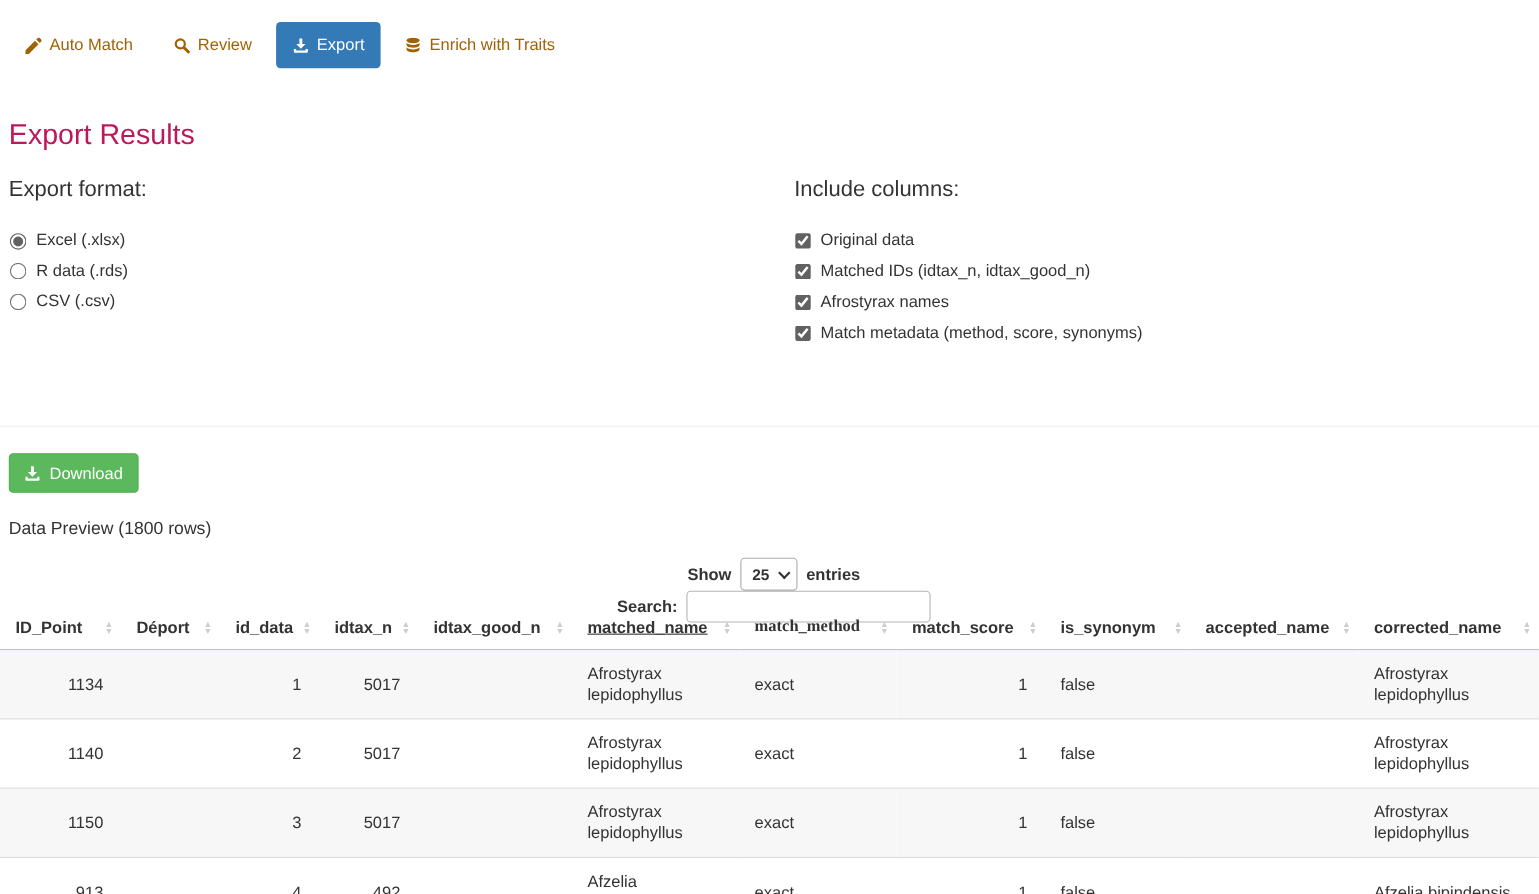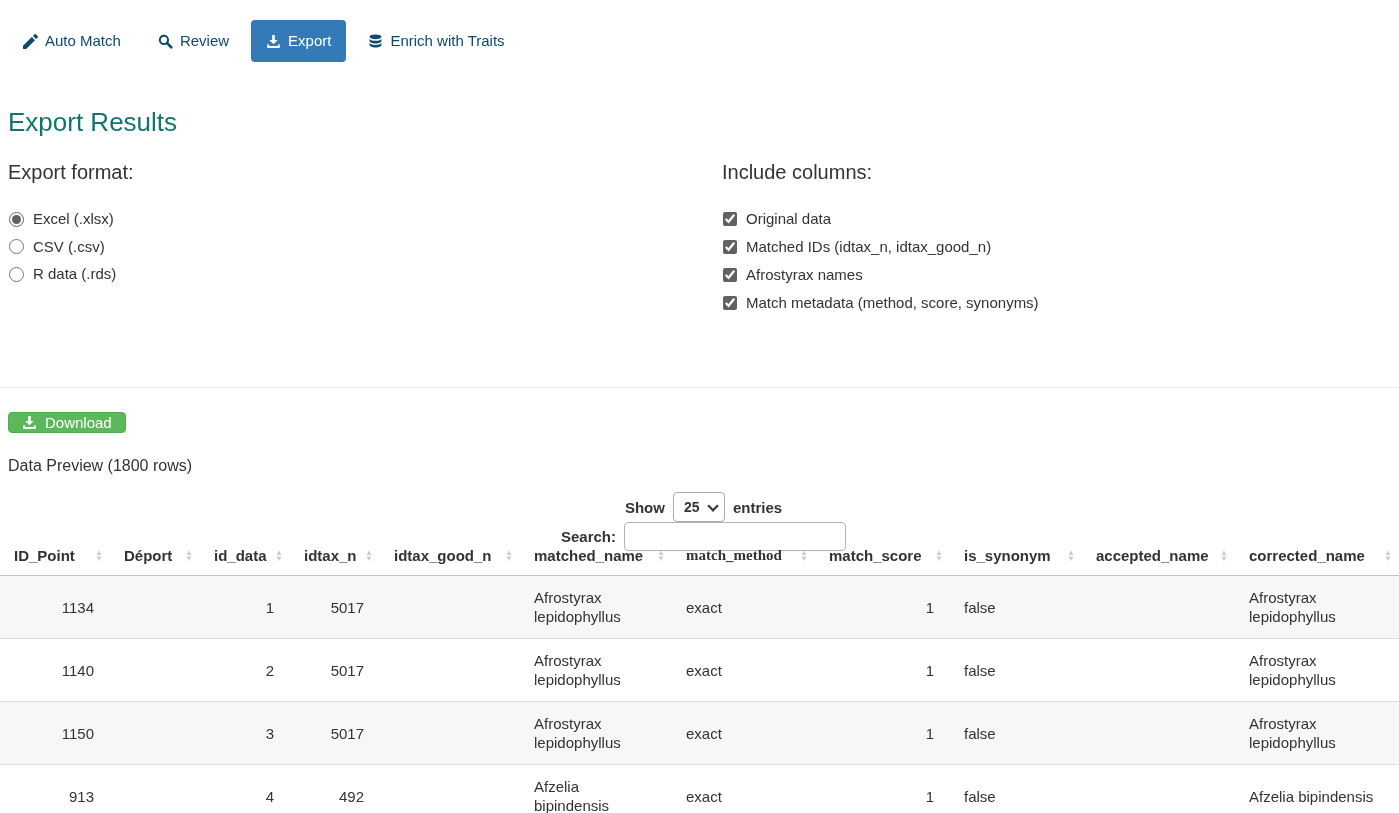--- a/index.html
+++ b/index.html
@@ -17,35 +17,35 @@
     display: flex;
     align-items: center;
     gap: 7px;
     margin: 20px 0 0 8px;
   }
   .tab {
     display: inline-flex;
     align-items: center;
     gap: 7px;
     padding: 11px 15px;
-    color: #0c4a6e;
+    color: #a16207;
     border-radius: 4px;
     cursor: pointer;
     font-size: 15px;
     line-height: 20px;
     white-space: nowrap;
   }
   .tab.active { background: #337ab7; color: #fff; text-align: center; }
   .tab svg { width: 15px; height: 15px; flex: 0 0 auto; }
 
   
   h2.page-title {
     font-size: 26px;
     font-weight: 400;
-    color: #0f766e;
+    color: #be185d;
     margin: 45px 0 0 0;
     line-height: 30px;
   }
   .section-label {
     font-size: 20px;
     font-weight: 400;
     color: #333;
     margin-bottom: 25px;
     line-height: 24px;
   }
@@ -91,21 +91,21 @@
     gap: 8px;
     margin: 24px 0 0 8px;
     padding: 8px 13px;
     background: #5cb85c;
     border: 1px solid #4cae4c;
     border-radius: 4px;
     color: #fff;
     font-size: 15px;
     font-family: "Liberation Sans", sans-serif;
     cursor: pointer;
-    height: 21px;
+    height: 36px;
   }
   .btn-download svg { width: 15px; height: 15px; }
 
   
   .preview-title {
     font-size: 16px;
     font-weight: 400;
     margin: 21px 0 0 8px;
     line-height: 24px;
   }
@@ -242,25 +242,25 @@
   <div class="options-row">
     <div class="col-left">
       <div class="section-label">Export format:</div>
       <div class="radio-list" id="format-options">
           <div class="opt">
             <input type="radio" name="fmt" checked="" style="">
             <label>Excel (.xlsx)</label>
           </div>
           <div class="opt">
             <input type="radio" name="fmt" style="">
+            <label>R data (.rds)</label>
+          </div>
+          <div class="opt">
+            <input type="radio" name="fmt" style="">
             <label>CSV (.csv)</label>
-          </div>
-          <div class="opt">
-            <input type="radio" name="fmt" style="">
-            <label>R data (.rds)</label>
           </div>
         </div>
     </div>
     <div class="col-right">
       <div class="section-label">Include columns:</div>
       <div class="check-list" id="column-options">
           <div class="opt">
             <input type="checkbox" checked="" style="">
             <label>Original data</label>
           </div>
@@ -327,21 +327,21 @@
             <span>▼</span>
           </span></th>
         <th style="width: 90px;"><span>idtax_n</span><span class="sort-icon">
             <span>▲</span>
             <span>▼</span>
           </span></th>
         <th style="width: 140px;"><span>idtax_good_n</span><span class="sort-icon">
             <span>▲</span>
             <span>▼</span>
           </span></th>
-        <th style="width: 152px;"><span>matched_name</span><span class="sort-icon">
+        <th style="width: 152px; text-decoration: underline;"><span>matched_name</span><span class="sort-icon">
             <span>▲</span>
             <span>▼</span>
           </span></th>
         <th style="width: 143px; font-family: Liberation Serif, serif;"><span>match_method</span><span class="sort-icon">
             <span>▲</span>
             <span>▼</span>
           </span></th>
         <th style="width: 135px;"><span>match_score</span><span class="sort-icon">
             <span>▲</span>
             <span>▼</span>

